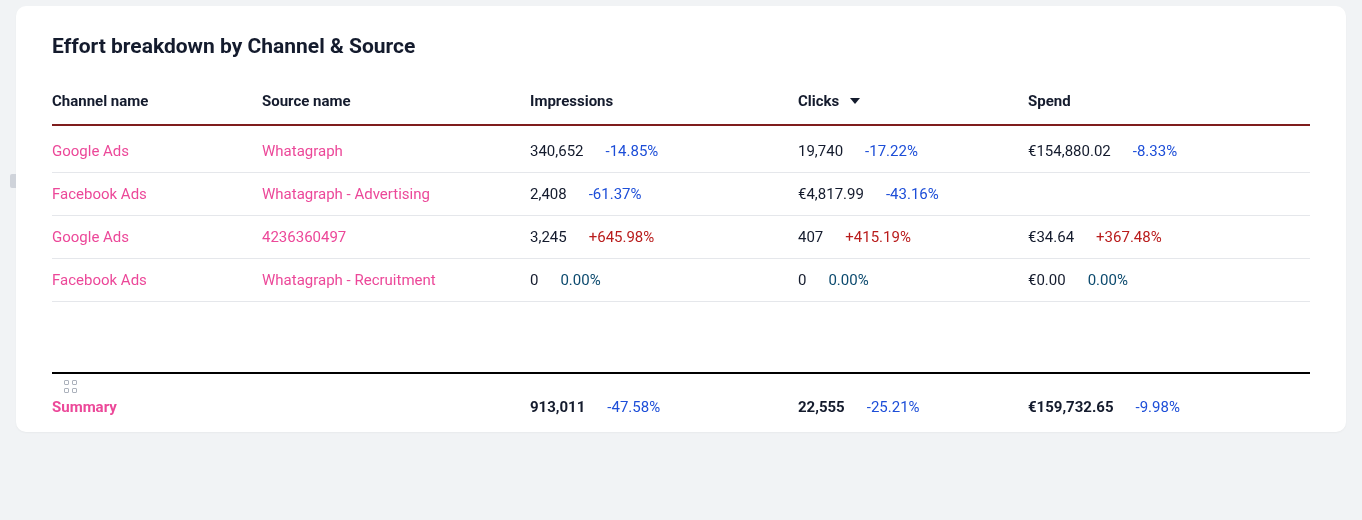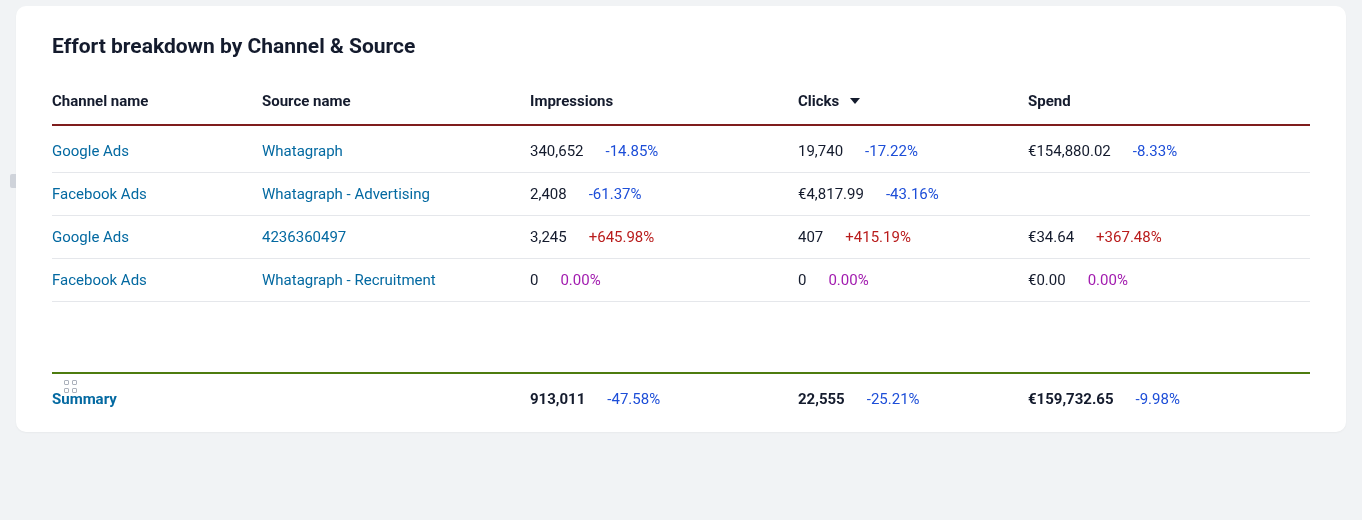--- a/index.html
+++ b/index.html
@@ -51,39 +51,39 @@
 
     
     .data-row {
       border-bottom: 1px solid #e5e7eb;
       padding: 12px 0;
     }
     .data-row:first-of-type { padding-top: 16px; }
 
     .cell-channel, .cell-source {
       font-size: 15px;
-      color: #0369a1;
+      color: #ec4899;
     }
     .metric {
       font-size: 15px;
       color: #141b2d;
       display: flex;
       align-items: baseline;
       gap: 22px;
     }
     .pct { font-size: 15px; }
     .neg { color: #1d4ed8; }
     .pos { color: #b91c1c; }
-    .zero { color: #a21caf; }
+    .zero { color: #0c4a6e; }
 
     
     .summary-section {
       margin-top: 70px;
-      border-top: 2px solid #4d7c0f;
-      padding-top: 16px;
+      border-top: 2px solid #000000;
+      padding-top: 24px;
     }
     .summary-row .cell-channel { font-weight: 700; }
     .summary-row .metric .val { font-weight: 700; }
 
     .grip {
       position: absolute;
       bottom: 38px;
       left: 48px;
       width: 18px;
       height: 14px;

